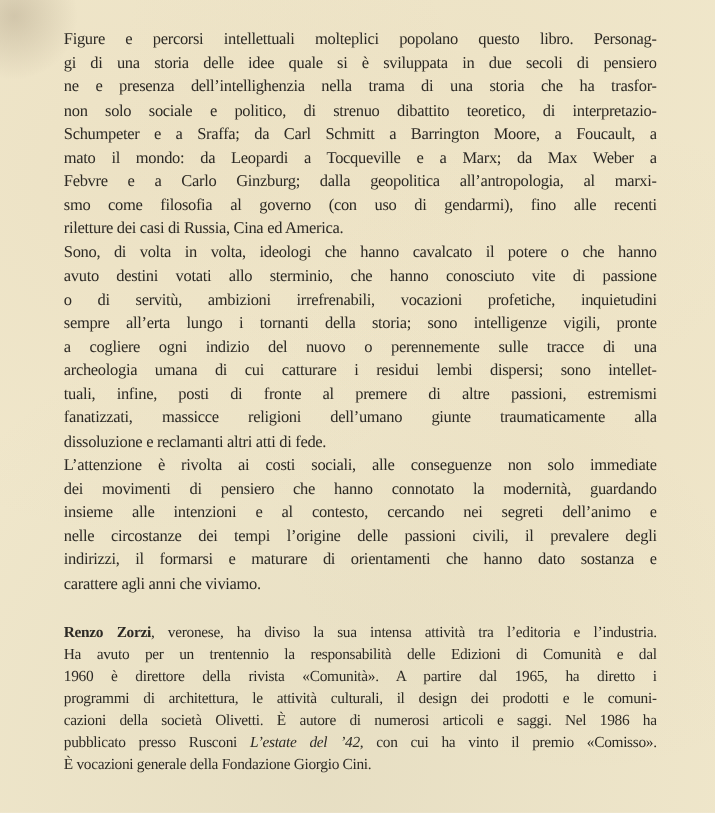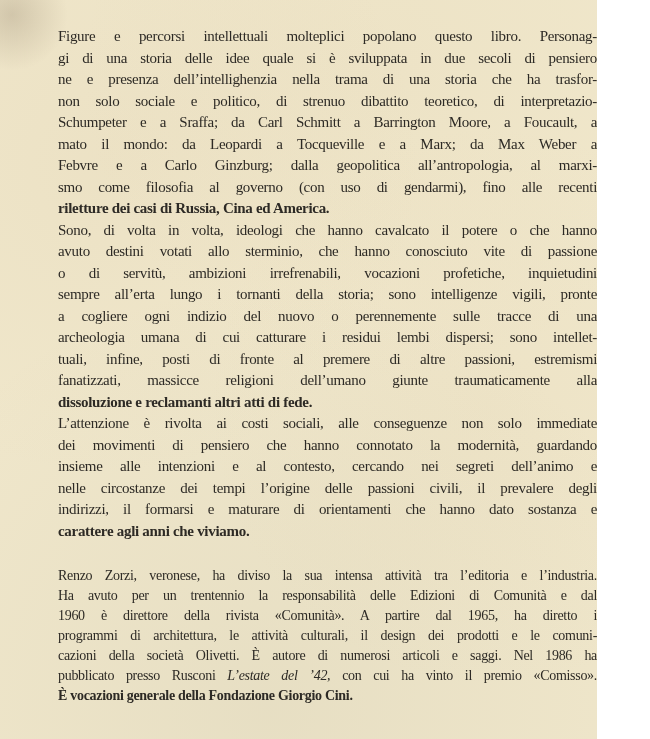--- a/index.html
+++ b/index.html
@@ -8,21 +8,21 @@
     padding: 0;
   }
   body {
     width: 650px;
     height: 739px;
     overflow: hidden;
     font-family: "Liberation Serif", "DejaVu Serif", serif;
   }
   .page {
     position: relative;
-    width: 597px;
+    width: 650px;
     height: 739px;
     box-sizing: border-box;
     padding: 26px 53px 0 58px;
     background:
       radial-gradient(circle at 2% 2%, rgba(80,60,40,0.18), transparent 6%),
       radial-gradient(circle at 18% 22%, rgba(185,155,110,0.07), transparent 42%),
       radial-gradient(circle at 82% 55%, rgba(195,165,120,0.06), transparent 45%),
       radial-gradient(circle at 45% 96%, rgba(150,148,125,0.10), transparent 55%),
       radial-gradient(circle at 65% 10%, rgba(210,190,150,0.10), transparent 40%),
       #f0e7cb;
@@ -46,23 +46,22 @@
     margin: 0;
   }
   .line {
     text-align: justify;
     text-align-last: justify;
     white-space: nowrap;
     overflow: hidden;
   }
   .line.last {
     text-align-last: left;
-    font-weight: bold;
   }
-  .b { font-weight: normal; }
+  .b { font-weight: bold; }
   .i { font-style: italic; }
 </style>
 </head>
 <body>
 
 <div class="page">
   <div class="text-block main-text">
       <div class="para">
         <div class="line"><span>Figure e percorsi intellettuali molteplici popolano questo libro. Personag-</span></div>
         <div class="line"><span>gi di una storia delle idee quale si è sviluppata in due secoli di pensiero</span></div>

